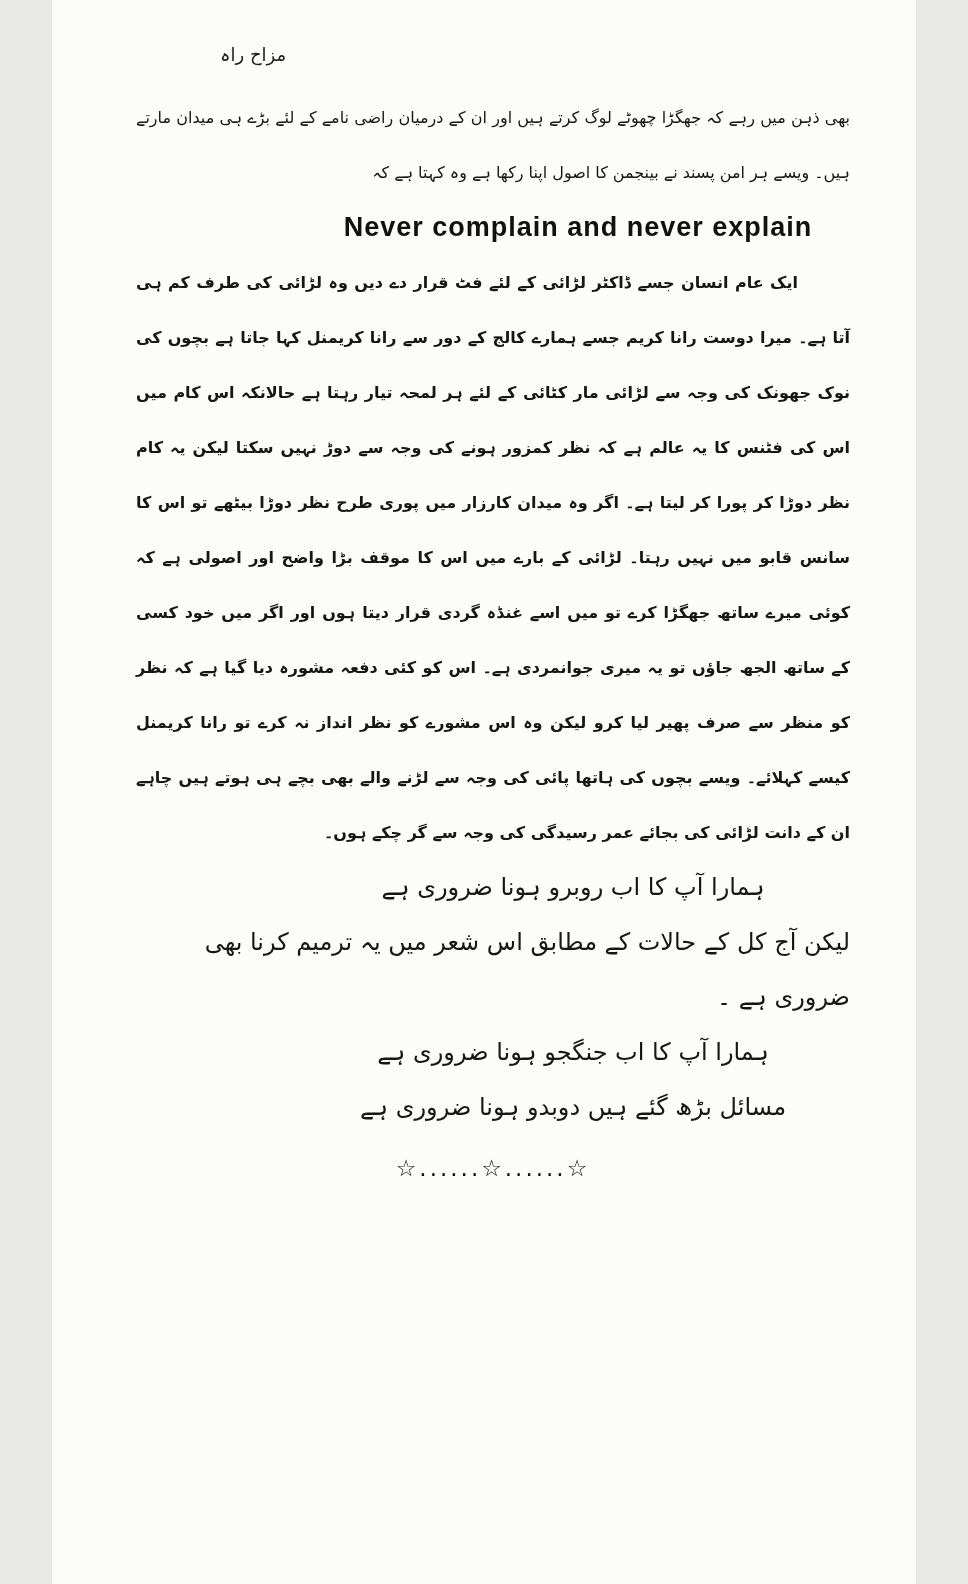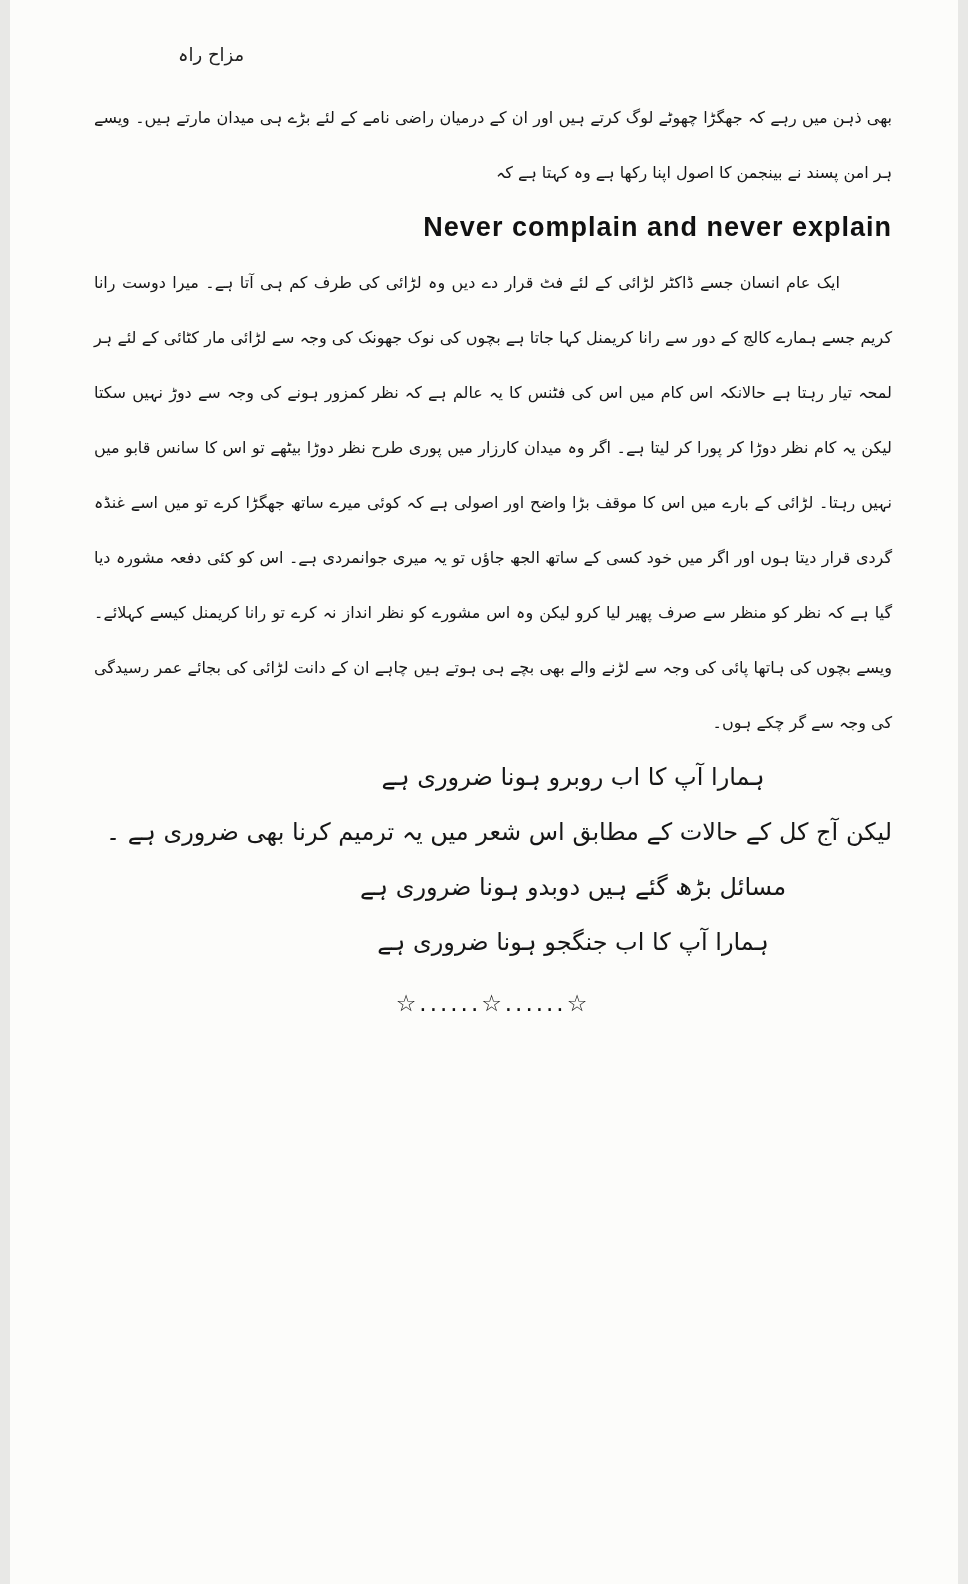--- a/index.html
+++ b/index.html
@@ -2,21 +2,21 @@
 <html lang="ur"><head>
 <meta charset="utf-8">
 <style>
   html, body {
     margin: 0;
     padding: 0;
     background: #e8e8e6;
   }
   .page {
     position: relative;
-    width: 948px;
+    width: 864px;
     height: 1584px;
     margin: 0 auto;
     background: #fcfcfa;
     color: #161616;
     box-sizing: border-box;
     padding: 44px 66px 0 84px;
     font-family: "DejaVu Sans", sans-serif;
     overflow: hidden;
   }
   .running-head {
@@ -34,28 +34,29 @@
     direction: rtl;
     unicode-bidi: embed;
     font-size: 16px;
     line-height: 55px;
     text-align: justify;
     text-justify: inter-word;
     margin: 0;
   }
   .para-indent {
     text-indent: 52px;
+    font-weight: bold;
   }
   .english-quote {
     font-family: "Liberation Sans", sans-serif;
     font-weight: bold;
     font-size: 27px;
     line-height: 55px;
     letter-spacing: 1px;
-    text-align: right;
+    text-align: center;
     padding-left: 170px;
     margin: 0;
     color: #111;
   }
   .attribution {
     direction: rtl;
     font-size: 24px;
     line-height: 55px;
     text-align: right;
     padding-right: 66px;
@@ -109,23 +110,23 @@
     <p class="english-quote">Never complain and never explain</p>
 
     <p class="urdu para-indent">ایک عام انسان جسے ڈاکٹر لڑائی کے لئے فٹ قرار دے دیں وہ لڑائی کی طرف کم ہی آتا ہے۔ میرا دوست رانا کریم جسے ہمارے کالج کے دور سے رانا کریمنل کہا جاتا ہے بچوں کی نوک جھونک کی وجہ سے لڑائی مار کٹائی کے لئے ہر لمحہ تیار رہتا ہے حالانکہ اس کام میں اس کی فٹنس کا یہ عالم ہے کہ نظر کمزور ہونے کی وجہ سے دوڑ نہیں سکتا لیکن یہ کام نظر دوڑا کر پورا کر لیتا ہے۔ اگر وہ میدان کارزار میں پوری طرح نظر دوڑا بیٹھے تو اس کا سانس قابو میں نہیں رہتا۔ لڑائی کے بارے میں اس کا موقف بڑا واضح اور اصولی ہے کہ کوئی میرے ساتھ جھگڑا کرے تو میں اسے غنڈہ گردی قرار دیتا ہوں اور اگر میں خود کسی کے ساتھ الجھ جاؤں تو یہ میری جوانمردی ہے۔ اس کو کئی دفعہ مشورہ دیا گیا ہے کہ نظر کو منظر سے صرف پھیر لیا کرو لیکن وہ اس مشورے کو نظر انداز نہ کرے تو رانا کریمنل کیسے کہلائے۔ ویسے بچوں کی ہاتھا پائی کی وجہ سے لڑنے والے بھی بچے ہی ہوتے ہیں چاہے ان کے دانت لڑائی کی بجائے عمر رسیدگی کی وجہ سے گر چکے ہوں۔</p>
 
 
 
     <p class="poem-line">ہمارا آپ کا اب روبرو ہونا ضروری ہے</p>
 
     <p class="interlude">لیکن آج کل کے حالات کے مطابق اس شعر میں یہ ترمیم کرنا بھی ضروری ہے ۔</p>
 
+    <p class="poem-line">ہمارا آپ کا اب جنگجو ہونا ضروری ہے</p>
+
     <p class="poem-line">مسائل بڑھ گئے ہیں دوبدو ہونا ضروری ہے</p>
-
-    <p class="poem-line">ہمارا آپ کا اب جنگجو ہونا ضروری ہے</p>
 
 
     <div class="stars-divider">☆......☆......☆</div>
 
   </div>
 
 
 </div>
 
 </body></html>

